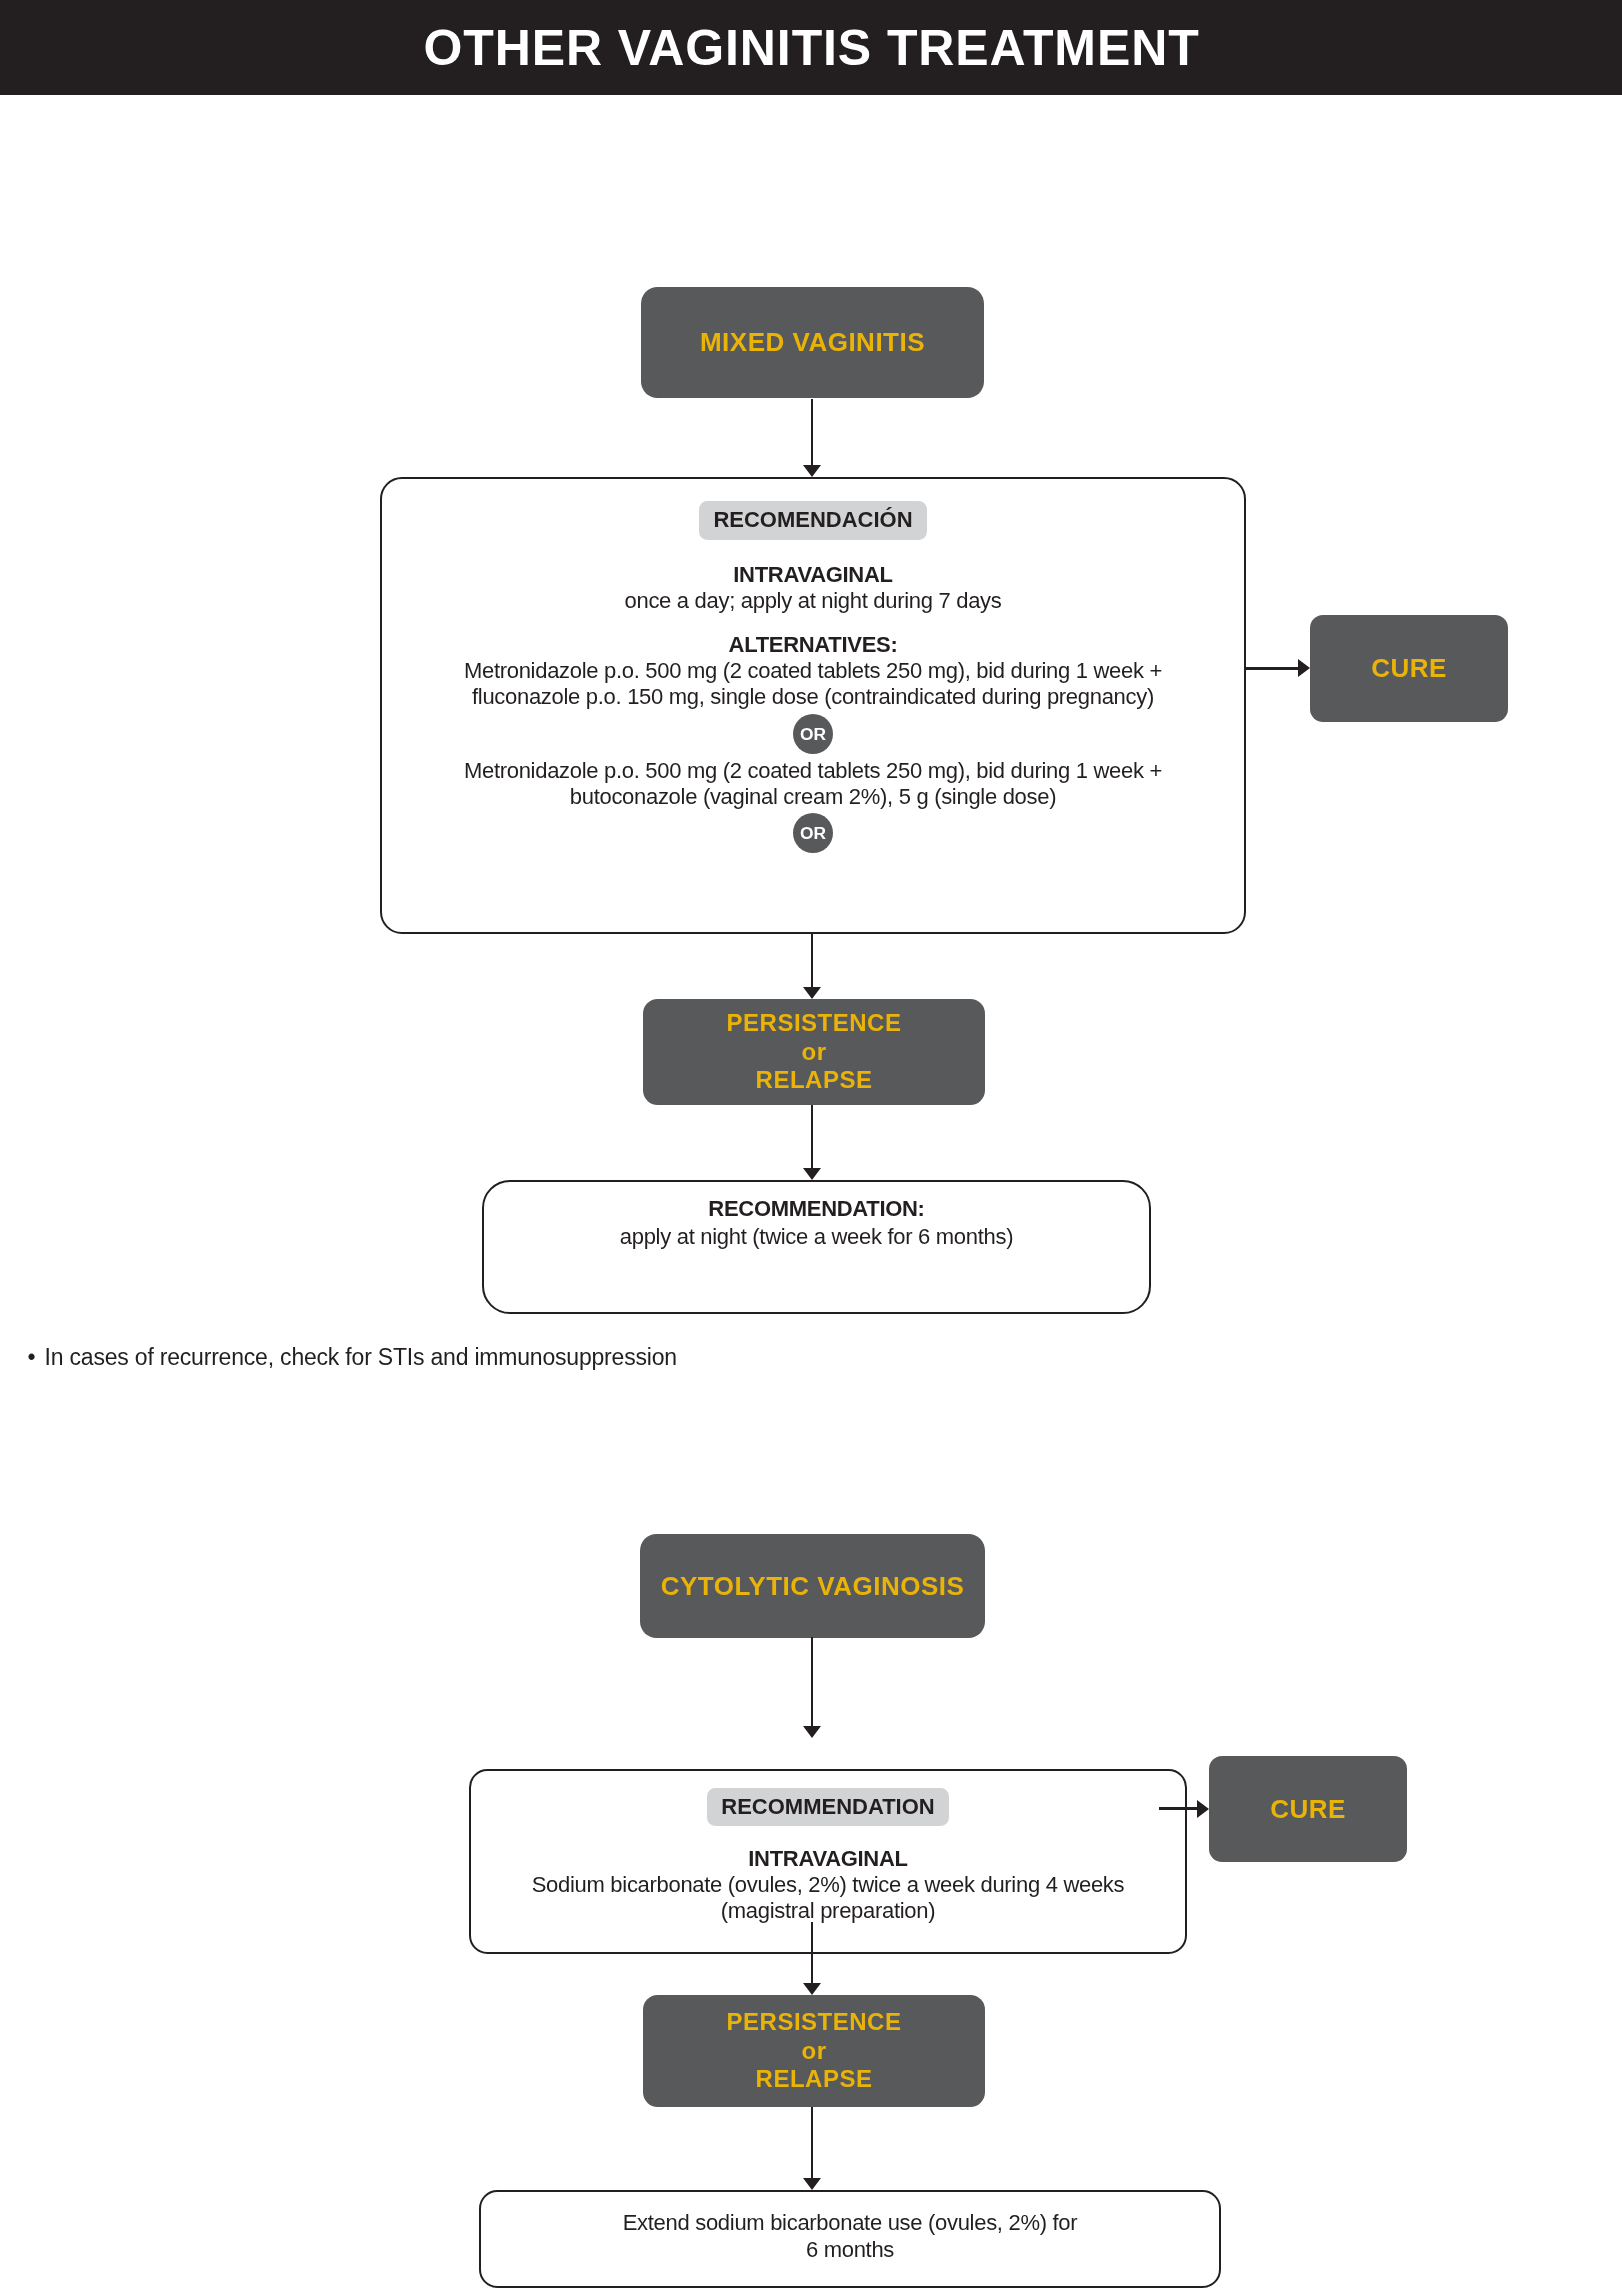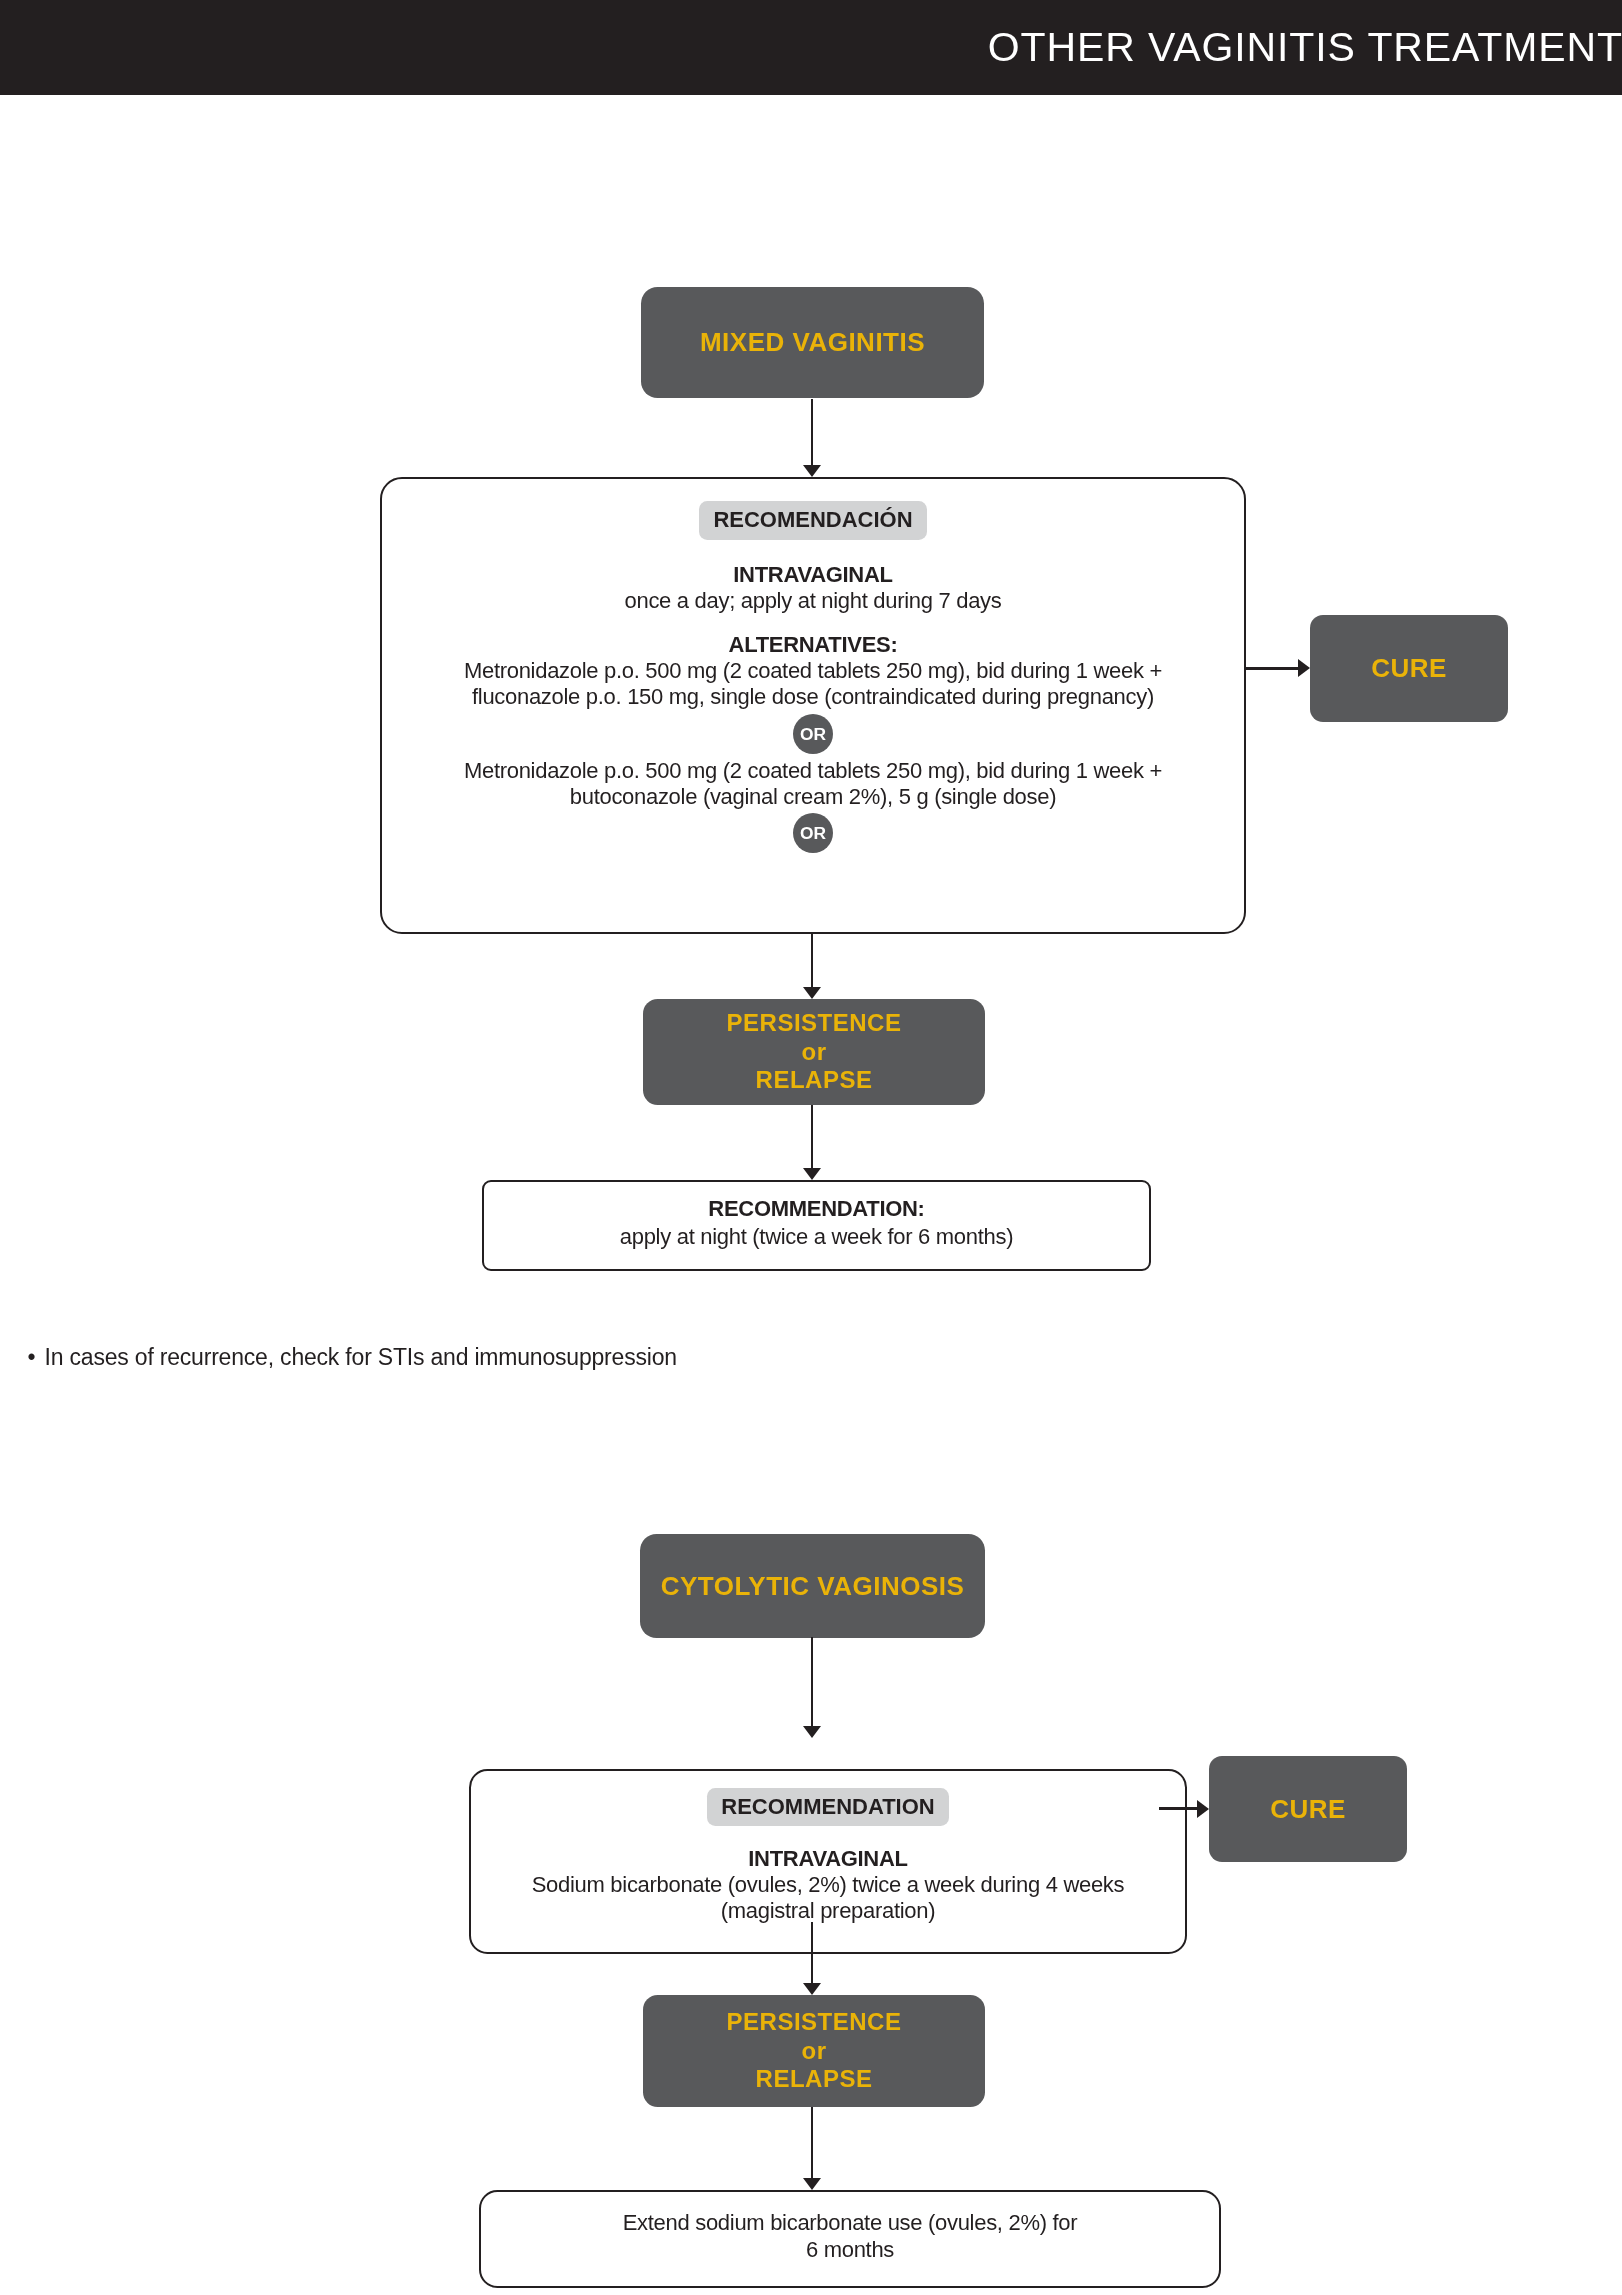--- a/index.html
+++ b/index.html
@@ -8,22 +8,22 @@
     width:1623px;height:2296px;
     background:#ffffff;
     font-family:"Liberation Sans","DejaVu Sans",sans-serif;
     color:#231f20;
     overflow:hidden;
   }
   
   .title-bar{
     position:absolute;left:0;top:4;width:1623px;height:95px;
     background:#231f20;color:#ffffff;
-    display:flex;align-items:center;justify-content:flex-end;
-    font-size:41px;font-weight:normal;letter-spacing:0.9px;
+    display:flex;align-items:center;justify-content:center;
+    font-size:50px;font-weight:bold;letter-spacing:0.9px;
   }
   
   .node{
     position:absolute;background:#58595b;color:#eab308;
     border-radius:16.5px;
     display:flex;flex-direction:column;align-items:center;justify-content:center;
     text-align:center;font-weight:bold;font-size:26px;letter-spacing:0.5px;
   }
   .node .nl{line-height:28.5px;font-size:24px;}
   
@@ -108,21 +108,21 @@
 
   <div class="node" style="left:643px;top:999px;width:342px;height:106px;border-radius:14.7px;">
     <span class="nl">PERSISTENCE</span>
     <span class="nl">or</span>
     <span class="nl">RELAPSE</span>
   </div>
 
   <div class="vline" style="left:811px;top:1105px;height:65px;"></div>
   <div class="arr-down" style="left:803px;top:1168px;"></div>
 
-  <div class="wbox" style="left:482px;top:1180px;width:669px;height:91px;border-radius:9px;padding-top:13px;line-height:27.5px;">
+  <div class="wbox" style="left:482px;top:1180px;width:669px;height:134px;border-radius:28px;padding-top:13px;line-height:27.5px;">
     <div class="b">RECOMMENDATION:</div>
     <div>apply at night (twice a week for 6 months)</div>
   </div>
 
   <div class="note">
     <span class="dot">•</span><span>In cases of recurrence, check for STIs and immunosuppression</span>
   </div>
 
   <div class="node" style="left:640px;top:1534px;width:345px;height:104px;">
     <span>CYTOLYTIC VAGINOSIS</span>

